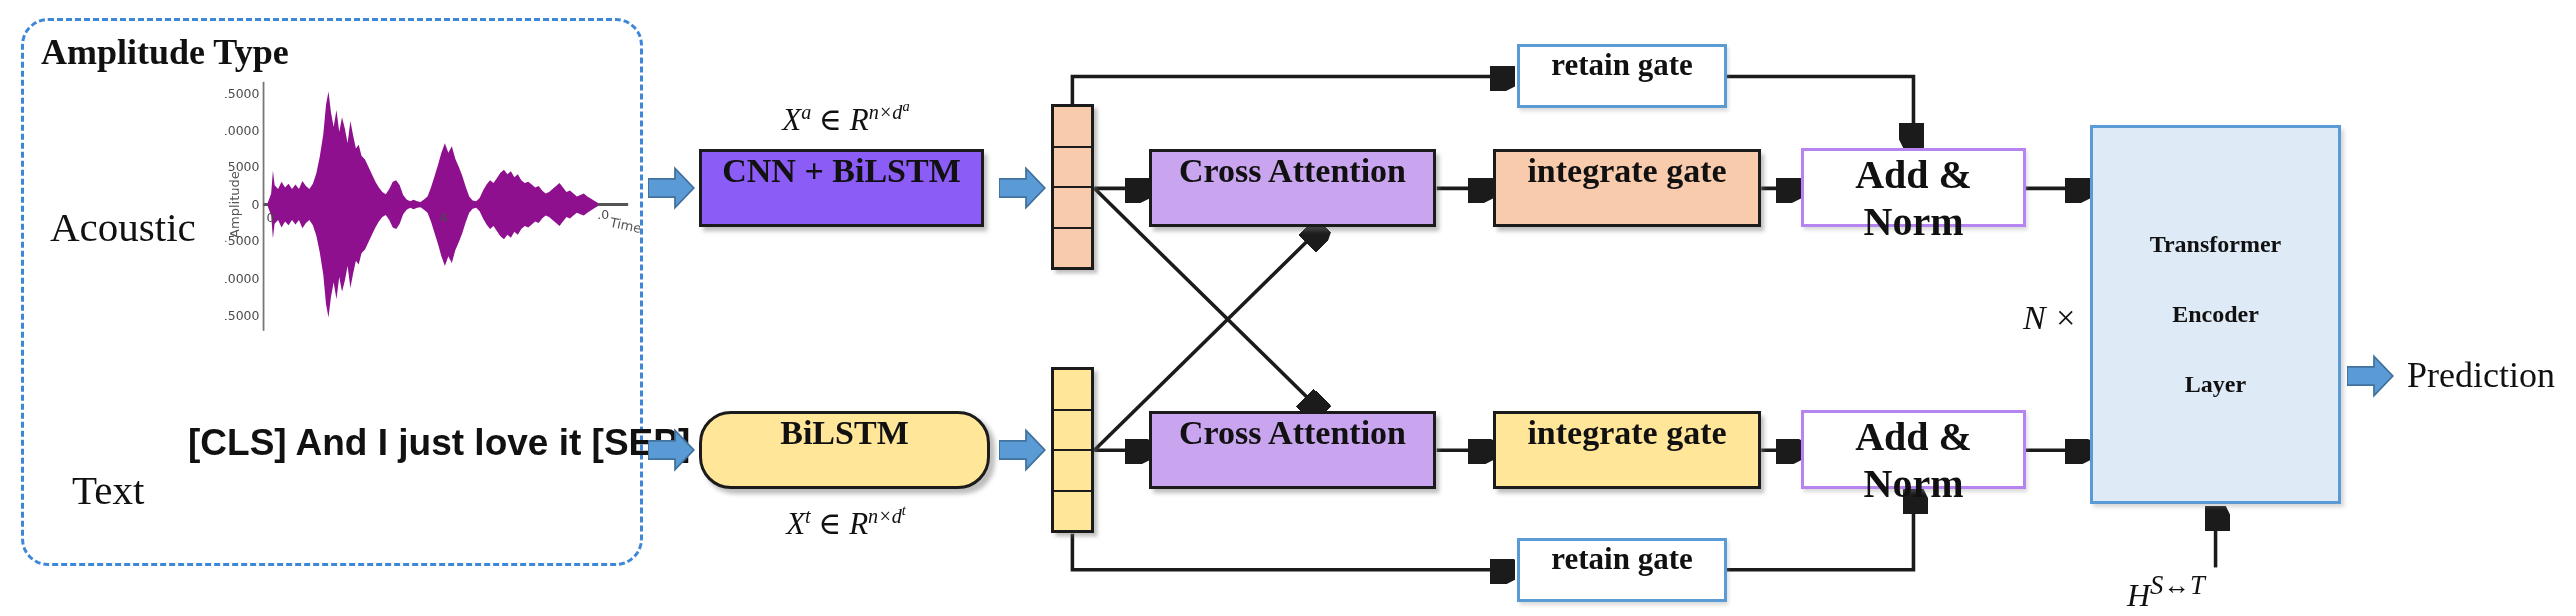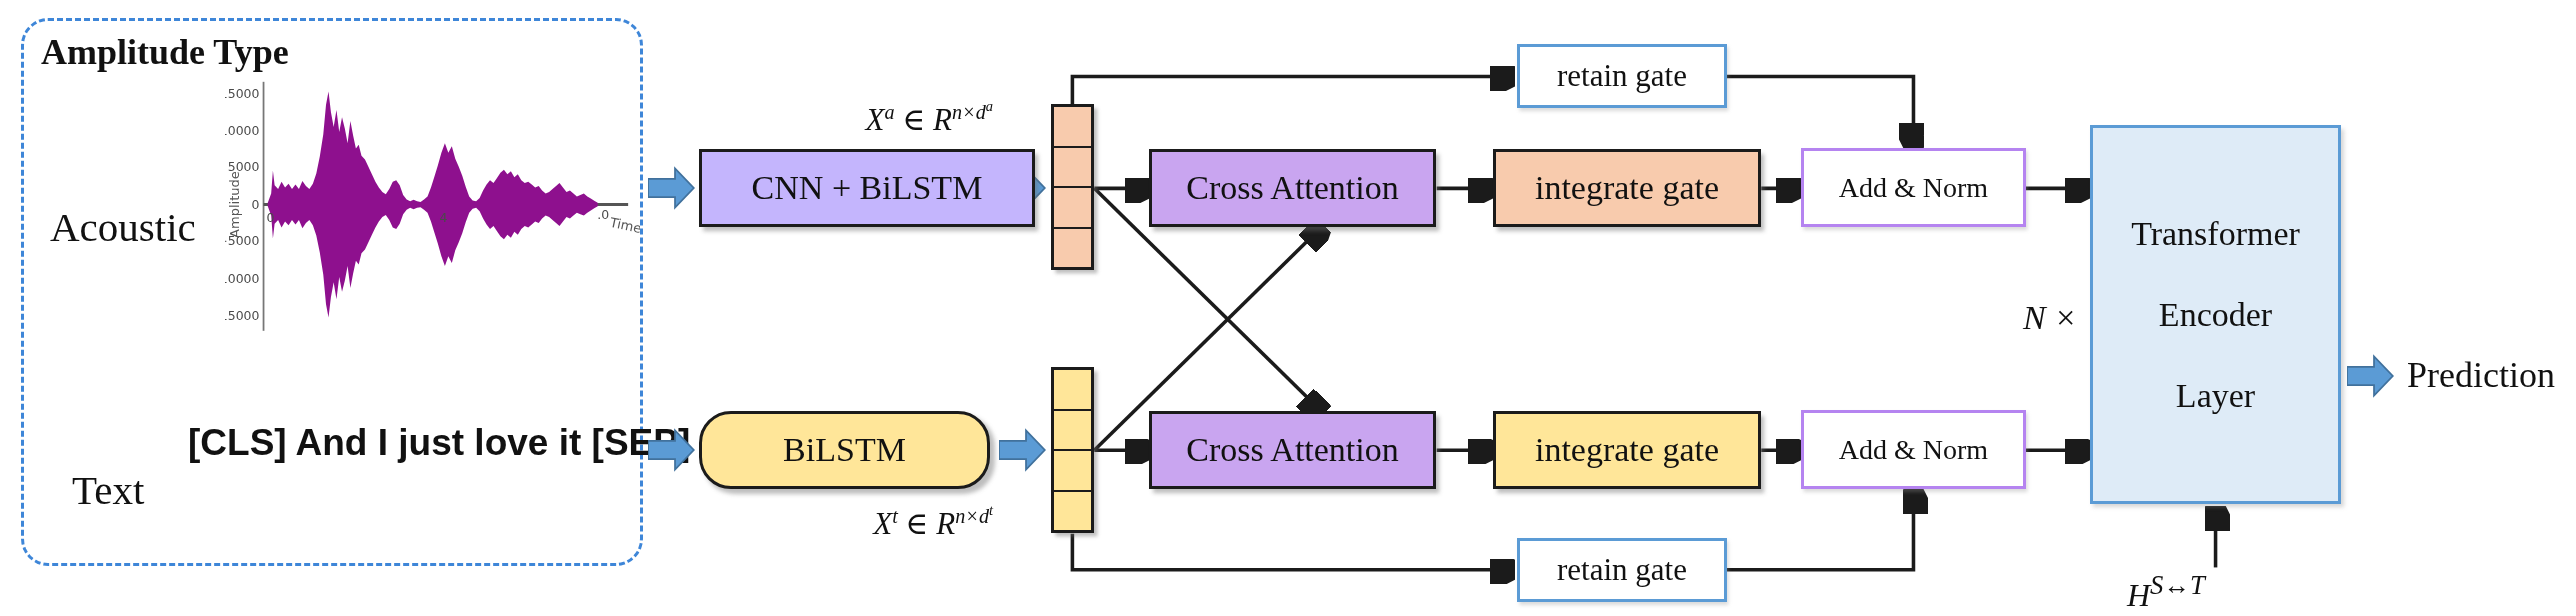--- a/index.html
+++ b/index.html
@@ -1,39 +1,39 @@
 <!DOCTYPE html>
 <html style="font-size:9.5px"><head>
 <meta charset="utf-8">
 <style>
   html,body{margin:0;padding:0;background:#ffffff;}
   #canvas{position:relative;width:2576px;height:616px;background:#ffffff;overflow:hidden;
           font-family:"Liberation Serif","DejaVu Serif",serif;color:#111;}
   
-  .box{position:absolute;box-sizing:border-box;display:flex;align-items:center;justify-content:center;
-       text-align:center;}
+  .box{position:absolute;box-sizing:border-box;display:flex;justify-content:center;
+       text-align:center;font-weight:bold;}
   .hardbox{border:3px solid #1b1b1b;box-shadow:4.1px 4.7px 4.1px rgba(110,110,110,.45);font-size:34px;}
   .softbox{background:#ffffff;}
   .rg{border:3.6px solid #5B9BD5;font-size:31px;box-shadow:2.4px 3px 3.6px rgba(150,150,150,.35);}
-  .an{border:3.6px solid #B584F0;font-size:28px;box-shadow:2.4px 3px 3.6px rgba(150,150,150,.35);}
-  .tf{border:3px solid #5B9BD5;flex-direction:column;font-size:34px;row-gap:43px;box-shadow:3px 3.6px 4.1px rgba(140,140,140,.35);}
+  .an{border:3.6px solid #B584F0;font-size:40px;box-shadow:2.4px 3px 3.6px rgba(150,150,150,.35);}
+  .tf{border:3px solid #5B9BD5;flex-direction:column;font-size:24px;row-gap:43px;box-shadow:3px 3.6px 4.1px rgba(140,140,140,.35);}
   
   .vec{position:absolute;box-sizing:border-box;border:3px solid #1b1b1b;width:43px;height:166px;
        display:flex;flex-direction:column;box-shadow:3.6px 4.1px 3.6px rgba(110,110,110,.45);}
   .vec .cell{flex:1;box-sizing:border-box;border-bottom:2.4px solid #1b1b1b;}
   .vec .cell:last-child{border-bottom:none;}
   
   .panel{position:absolute;left:21px;top:18px;width:622px;height:548px;box-sizing:border-box;
          border:3px dashed #3E86D8;border-radius:27px;}
   .panel-title{position:absolute;left:41px;top:31px;font-size:36px;font-weight:bold;}
   .side-label{position:absolute;font-size:41px;}
   .tokens{position:absolute;left:188px;top:422px;width:450px;font-size:37px;font-weight:bold;
           font-family:"Liberation Sans","DejaVu Sans",sans-serif;white-space:nowrap;}
   
-  .math{position:absolute;font-style:italic;font-size:31px;text-align:right;white-space:nowrap;}
+  .math{position:absolute;font-style:italic;font-size:31px;text-align:center;white-space:nowrap;}
   .math sup{font-size:65%;}
   .math sup sup{font-size:72%;}
   .ntimes{position:absolute;left:1991px;top:299px;width:86px;font-style:italic;font-size:34px;text-align:right;}
   .hlabel{position:absolute;left:2127px;top:570px;width:184px;text-align:left;font-style:italic;font-size:32px;}
   .pred{position:absolute;left:2407px;top:354px;font-size:36px;white-space:nowrap;}
   
   .barrow{position:absolute;width:47px;height:44px;}
   
   #connectors{position:absolute;left:0;top:0;width:2576px;height:616px;pointer-events:none;}
   #connectors path{stroke:#1b1b1b;stroke-width:6;fill:none;}
@@ -106,21 +106,21 @@
   <svg class="barrow" style="left:999px;top:428px;" viewBox="0 0 80 75">
     <polygon points="0,22 46,22 46,4 78,37.5 46,71 46,53 0,53" fill="#5B9BD5" stroke="#41719C" stroke-width="3"></polygon>
     </svg>
   <svg class="barrow" style="left:2347px;top:354px;" viewBox="0 0 80 75">
     <polygon points="0,22 46,22 46,4 78,37.5 46,71 46,53 0,53" fill="#5B9BD5" stroke="#41719C" stroke-width="3"></polygon>
     </svg>
 
   <div class="math" style="left:699px;top:98px;width:294px;">
     <span>X</span><sup>a</sup><span> ∈ R</span><sup><span>n×d</span><sup>a</sup></sup>
   </div>
-  <div class="box hardbox" style="left: 699px; top: 149px; width: 336px; height: 78px; background-color: #c4b5fd;">
+  <div class="box hardbox" style="left: 699px; top: 149px; width: 285px; height: 78px; background-color: #8b5cf6;">
     <span>CNN + BiLSTM</span>
   </div>
   <div class="vec" style="left: 1051px; top: 104px; background-color: rgb(248, 203, 173);">
     <div class="cell"></div>
     <div class="cell"></div>
     <div class="cell"></div>
     <div class="cell"></div>
   </div>
   <div class="box rg softbox" style="left:1517px;top:44px;width:210px;height:64px;">
     <span>retain gate</span>

